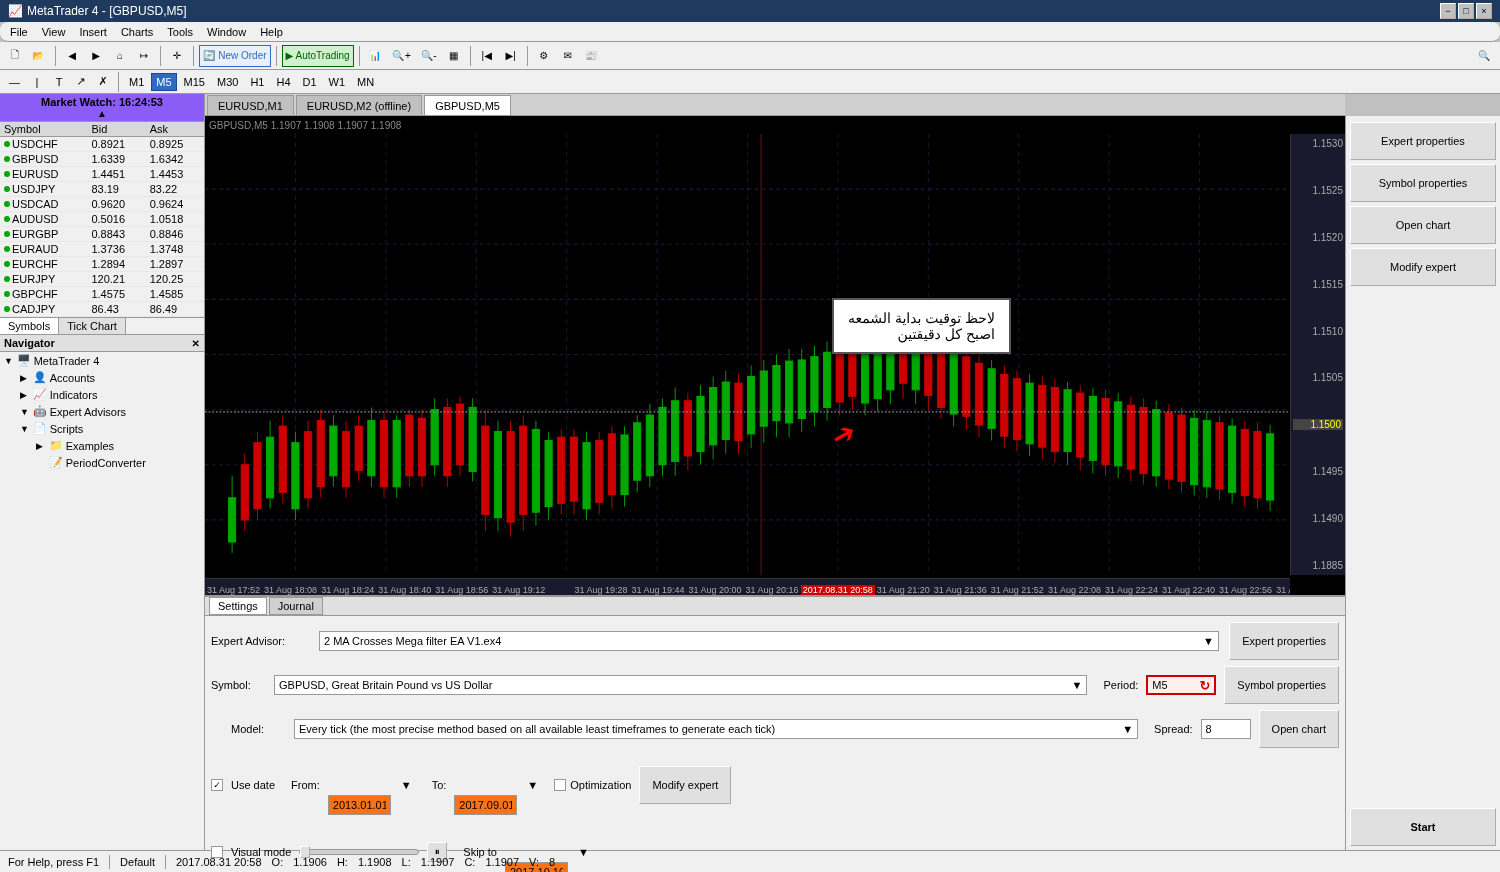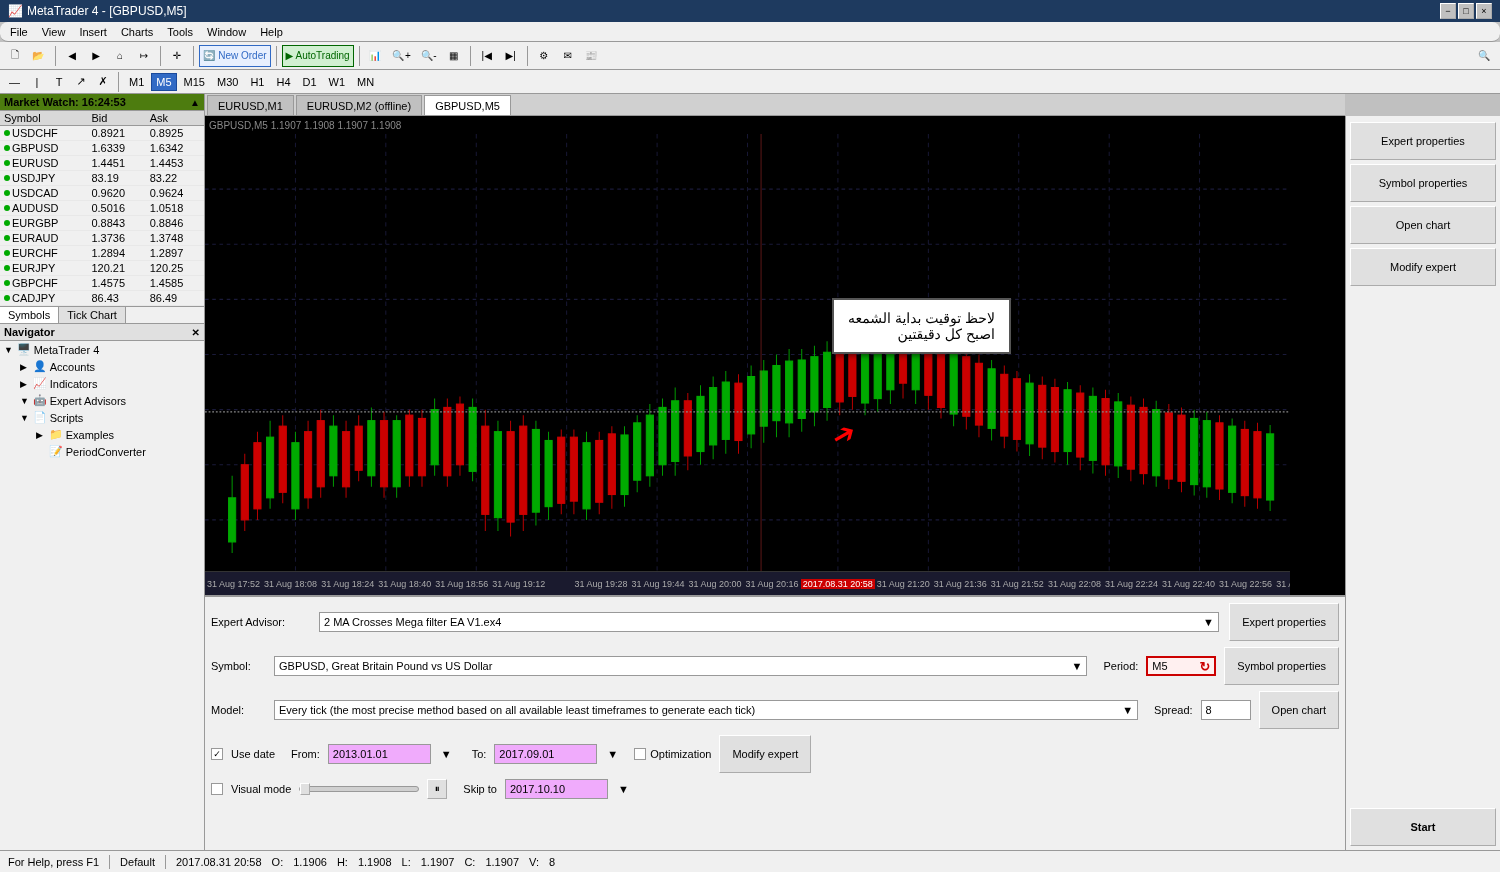--- a/index.html
+++ b/index.html
@@ -27,21 +27,21 @@
     .tf-btn.active { background: #316ac5; color: white; border: 1px solid #1a4a9c; }
 
     
     #main-layout { display: flex; height: calc(872px - 22px - 20px - 28px - 24px - 22px - 22px); }
 
     
     #left-panel { width: 205px; min-width: 205px; background: #f0f0f0; border-right: 1px solid #999; display: flex; flex-direction: column; }
 
     
     #market-watch { flex: 0 0 auto; border-bottom: 1px solid #999; }
-    #mw-header { background: #4d7c0f; padding: 2px 4px; font-weight: bold; font-size: 11px; border-bottom: 1px solid #999; display: flex; justify-content: space-between; align-items: center; }
+    #mw-header { background: #8b5cf6; padding: 2px 4px; font-weight: bold; font-size: 11px; border-bottom: 1px solid #999; display: flex; justify-content: space-between; align-items: center; flex-direction: column; }
     #mw-table { width: 100%; border-collapse: collapse; font-size: 11px; }
     #mw-table th { background: #d8d8d8; padding: 1px 4px; text-align: left; border-bottom: 1px solid #999; font-weight: normal; }
     #mw-table td { padding: 1px 4px; border-bottom: 1px solid #e8e8e8; }
     .mw-sym { display: flex; align-items: center; gap: 2px; }
     .dot-green { width: 6px; height: 6px; background: #00aa00; border-radius: 50%; }
     #mw-tabs { display: flex; border-top: 1px solid #999; }
     .mw-tab { padding: 2px 8px; font-size: 11px; cursor: pointer; background: #e0e0e0; border-right: 1px solid #999; }
     .mw-tab.active { background: white; }
 
     
@@ -66,21 +66,21 @@
 
     
     #tester-panel { height: 255px; background: #f0f0f0; border-top: 2px solid #999; display: flex; flex-direction: column; }
     #tester-tabs { display: flex; background: #e0e0e0; border-bottom: 1px solid #999; height: 22px; align-items: center; padding: 0 4px; }
     .tester-tab { padding: 2px 8px; font-size: 11px; cursor: pointer; background: #d0d0d0; border: 1px solid #999; margin-right: 2px; height: 18px; display: flex; align-items: center; }
     .tester-tab.active { background: white; }
     #tester-content { flex: 1; padding: 6px; display: flex; flex-direction: column; gap: 6px; }
     .tester-row { display: flex; align-items: center; gap: 8px; font-size: 11px; }
     .tester-input { height: 20px; border: 1px solid #999; background: white; padding: 0 4px; font-size: 11px; }
     .tester-btn { height: 38px; padding: 0 12px; background: #e0e0e0; border: 1px outset #fff; font-size: 11px; cursor: pointer; }
-    .tester-date-input { height: 20px; border: 1px solid #999; background: #f0abfc; padding: 0 4px; font-size: 11px; width: 103px; }
+    .tester-date-input { height: 20px; border: 1px solid #999; background: #f97316; padding: 0 4px; font-size: 11px; width: 63px; margin-top: 41px; }
     .checkbox { width: 12px; height: 12px; border: 1px solid #999; background: white; display: inline-flex; align-items: center; justify-content: center; }
     .checkbox.checked::after { content: '✓'; font-size: 9px; }
 
     
     #tester-right { width: 160px; min-width: 160px; display: flex; flex-direction: column; gap: 4px; padding: 4px; border-left: 1px solid #999; }
 
     
     #status-bar { height: 22px; background: #f0f0f0; border-top: 1px solid #999; display: flex; align-items: center; padding: 0 8px; font-size: 11px; gap: 10px; }
     .status-sep { width: 1px; height: 14px; background: #999; }
 
@@ -639,22 +639,34 @@
           <rect x="1160" y="270" width="8" height="60" fill="#cc0000" stroke="#cc0000"></rect>
 
           <line x1="1178" y1="264" x2="1178" y2="342" stroke="#00aa00" stroke-width="1"></line>
           <rect x="1174" y="272" width="8" height="60" fill="#00aa00" stroke="#00aa00"></rect>
 
           <line x1="0" y1="252" x2="1200" y2="252" stroke="#888" stroke-width="1" stroke-dasharray="2,2"></line>
 
           <line x1="615" y1="0" x2="615" y2="400" stroke="#cc3333" stroke-width="1" opacity="0.5"></line>
         </svg>
 
-
-        <div style="position:absolute; bottom:0; left:0; right:55px; height:24px; background:#1a1a2e; border-top:1px solid #333; display:flex; align-items:center; overflow:hidden; font-size:9px; color:#aaa;">
+        <div style="position:absolute; top:18px; right:0; width:55px; bottom:20px; background:#1a1a2e; border-left:1px solid #333; display:flex; flex-direction:column; justify-content:space-between; padding:4px 2px;">
+          <div style="color:#aaa; font-size:10px; text-align:right;">1.1530</div>
+          <div style="color:#aaa; font-size:10px; text-align:right;">1.1525</div>
+          <div style="color:#aaa; font-size:10px; text-align:right;">1.1520</div>
+          <div style="color:#aaa; font-size:10px; text-align:right;">1.1515</div>
+          <div style="color:#aaa; font-size:10px; text-align:right;">1.1510</div>
+          <div style="color:#aaa; font-size:10px; text-align:right;">1.1505</div>
+          <div style="color:#ffff00; background:#444; font-size:10px; text-align:right; padding:0 2px;">1.1500</div>
+          <div style="color:#aaa; font-size:10px; text-align:right;">1.1495</div>
+          <div style="color:#aaa; font-size:10px; text-align:right;">1.1490</div>
+          <div style="color:#aaa; font-size:10px; text-align:right;">1.1885</div>
+        </div>
+
+        <div style="position:absolute; bottom:0; left:0; right:55px; height:17px; background:#1a1a2e; border-top:1px solid #333; display:flex; align-items:flex-end; overflow:hidden; font-size:9px; color:#aaa;">
           <span style="white-space:nowrap; padding:0 2px;">31 Aug 17:52</span>
           <span style="white-space:nowrap; padding:0 2px;">31 Aug 18:08</span>
           <span style="white-space:nowrap; padding:0 2px;">31 Aug 18:24</span>
           <span style="white-space:nowrap; padding:0 2px;">31 Aug 18:40</span>
           <span style="white-space:nowrap; padding:0 2px;">31 Aug 18:56</span>
           <span style="white-space:nowrap; padding:0 2px;">31 Aug 19:12</span>
           <span style="white-space:nowrap; padding:0 2px;margin-left:25px;">31 Aug 19:28</span>
           <span style="white-space:nowrap; padding:0 2px;">31 Aug 19:44</span>
           <span style="white-space:nowrap; padding:0 2px;">31 Aug 20:00</span>
           <span style="white-space:nowrap; padding:0 2px;">31 Aug 20:16</span>
@@ -673,20 +685,24 @@
         <div style="position:absolute; top:38%; left:55%; background:white; border:2px solid #555; padding:10px 14px; font-size:14px; font-family:Arial; text-align:right; direction:rtl; z-index:10; box-shadow:2px 2px 5px rgba(0,0,0,0.5);">
           <div>لاحظ توقيت بداية الشمعه</div>
           <div>اصبح كل دقيقتين</div>
         </div>
 
         <div style="position:absolute; top:63%; left:55%; color:red; font-size:28px; transform:rotate(-30deg);">➔</div>
       </div>
     </div>
 
     <div id="tester-panel">
+      <div id="tester-tabs">
+        <div class="tester-tab active">Settings</div>
+        <div class="tester-tab">Journal</div>
+      </div>
 
       <div id="tester-content">
 
         <div class="tester-row">
           <div style="display:flex; align-items:center; flex:1; gap:8px;">
             <span style="min-width:100px;">Expert Advisor:</span>
             <div style="flex:1; display:flex;">
               <div style="height:20px; border:1px solid #999; background:white; padding:0 4px; font-size:11px; display:flex; align-items:center; justify-content:space-between; flex:1; max-width:900px;">
                 <span>2 MA Crosses Mega filter EA V1.ex4</span>
                 <span>▼</span>
@@ -706,21 +722,21 @@
           </div>
           <span style="margin-left:8px;">Period:</span>
           <div style="height:20px; border:2px solid #cc0000; background:#fff0f0; padding:0 4px; font-size:11px; display:flex; align-items:center; justify-content:space-between; width:70px; position:relative;">
             <span>M5</span>
             <span style="color:#cc0000; font-weight:bold; font-size:13px;">↻</span>
           </div>
           <button class="tester-btn">Symbol properties</button>
         </div>
 
         <div class="tester-row">
-          <span style="min-width:55px;">Model:</span>
+          <span style="min-width:55px;margin-left:20px;">Model:</span>
           <div style="height:20px; border:1px solid #999; background:white; padding:0 4px; font-size:11px; display:flex; align-items:center; justify-content:space-between; flex:1; max-width:920px;">
             <span>Every tick (the most precise method based on all available least timeframes to generate each tick)</span>
             <span>▼</span>
           </div>
           <span style="margin-left:8px;">Spread:</span>
           <input type="text" class="tester-input" style="width: 50px;" value="8">
           <button class="tester-btn">Open chart</button>
         </div>
 
         <div class="tester-row">

